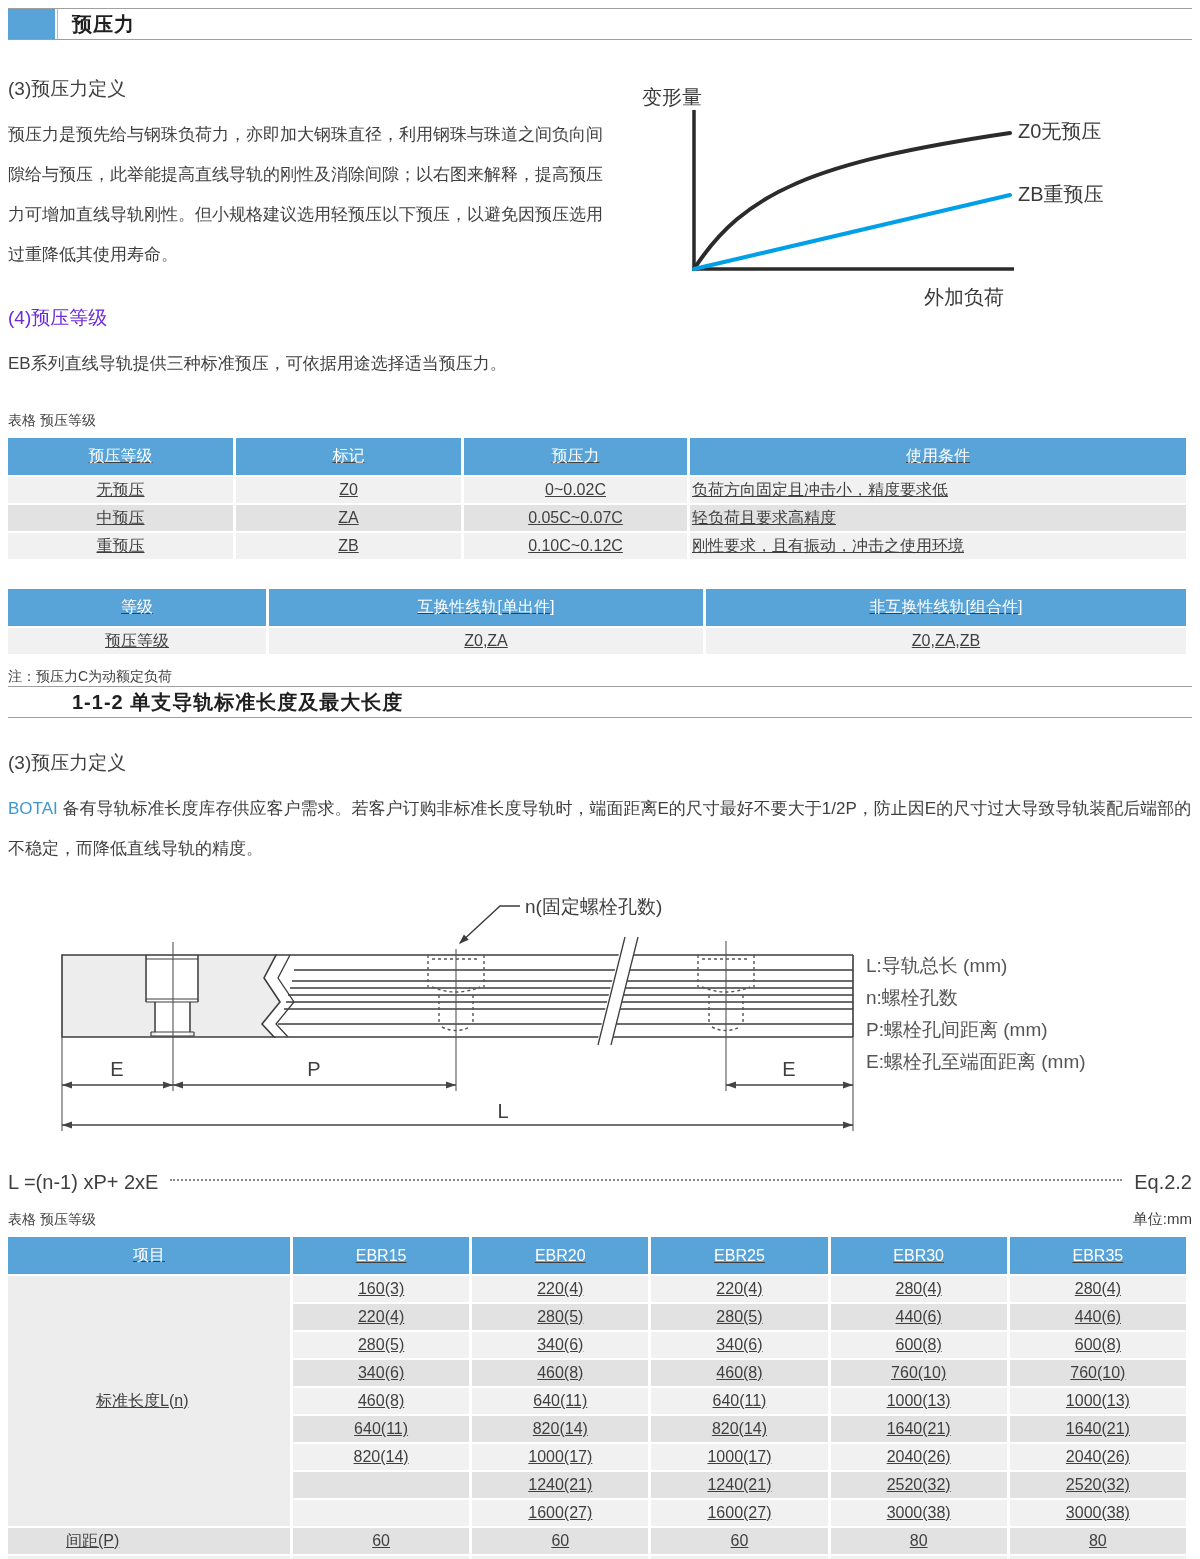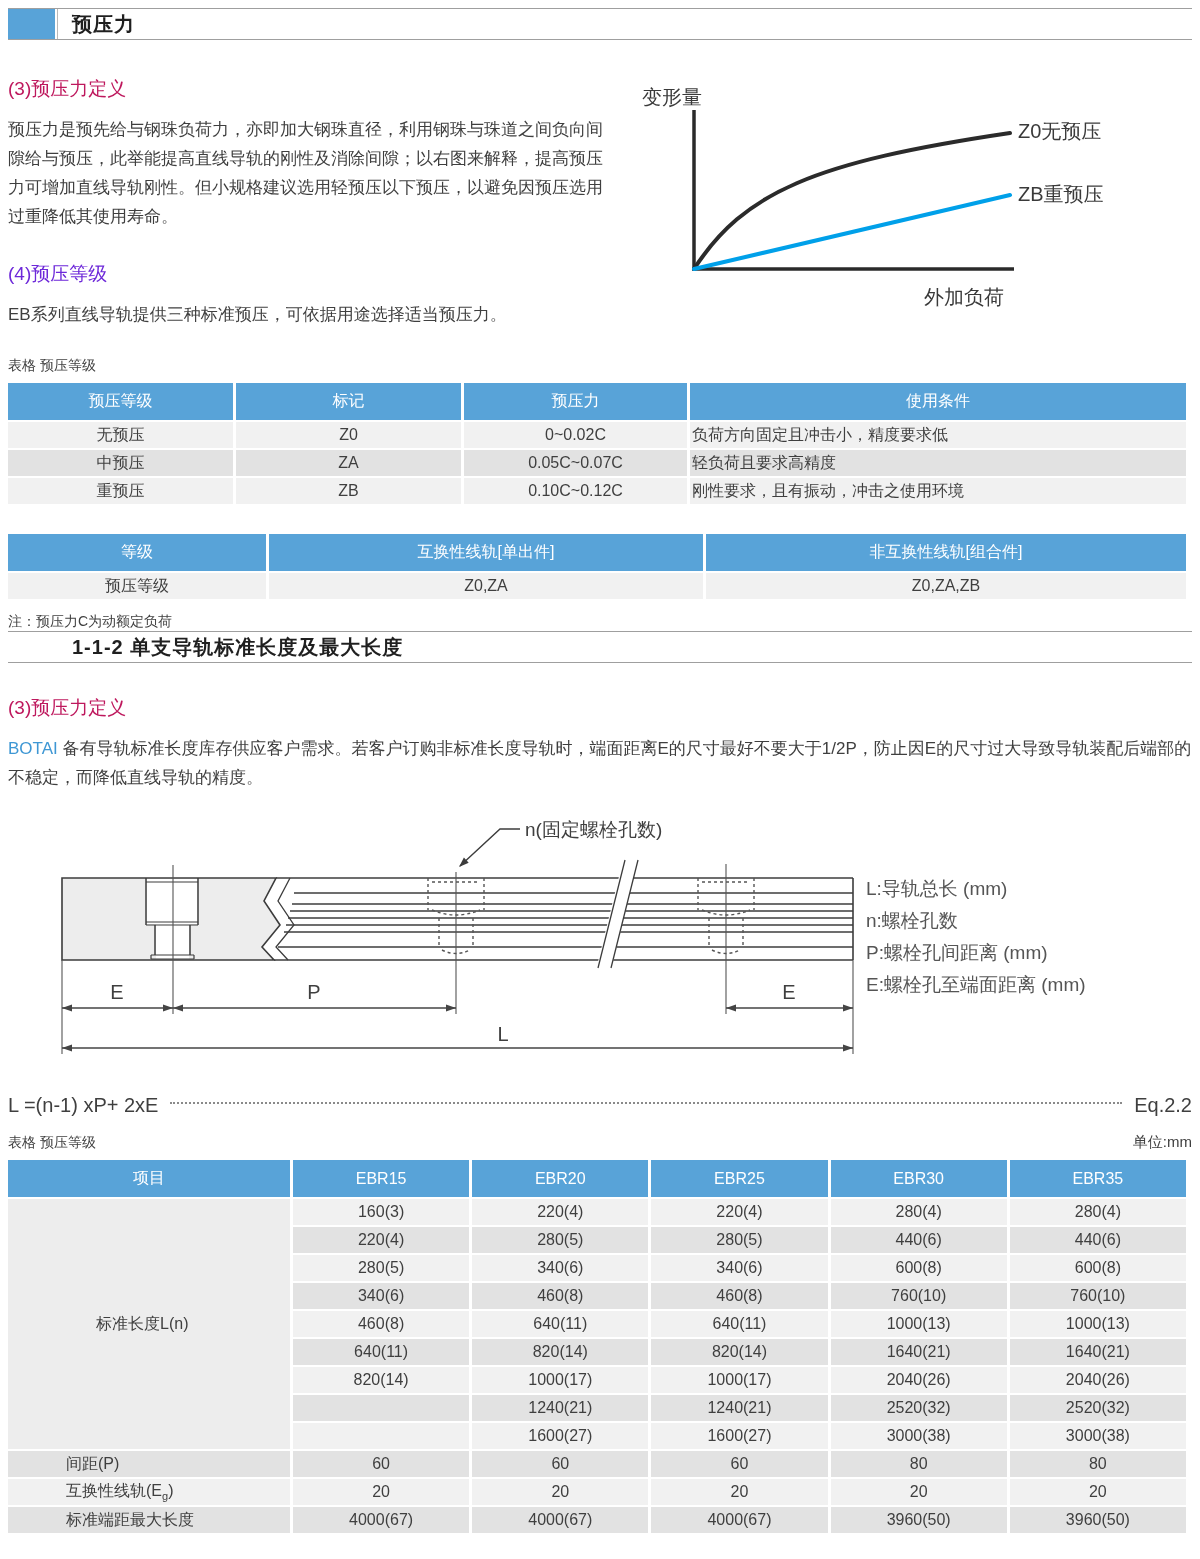--- a/index.html
+++ b/index.html
@@ -22,34 +22,34 @@
     font-size:20px;font-weight:bold;color:#1f1f1f;
     line-height:30px;padding-left:14px;letter-spacing:1px;
   }
   .banner1{margin-top:8px;}
   .banner2{align-items:flex-end;}
 
   
   .cols{display:flex;margin-top:36px;}
   .col-left{width:600px;flex:0 0 auto;}
   .col-right{flex:1;padding-left:24px;}
-  .h-blue{color:#be185d;font-size:19px;font-weight:normal;margin:0 0 13px 0;}
+  .h-blue{color:#404040;font-size:19px;font-weight:normal;margin:0 0 13px 0;}
   .h-blue2{color:#6d28d9;font-size:19px;font-weight:normal;margin:30px 0 13px 0;}
-  .p-body{font-size:17px;line-height:29px;margin:0;color:#3f3f3f;}
+  .p-body{font-size:17px;line-height:40px;margin:0;color:#3f3f3f;}
   .brand{color:#3e97d4;}
 
   
   .tcaption{font-size:14px;color:#3f3f3f;margin:28px 0 6px 0;}
   .tcaption-row{display:flex;justify-content:space-between;align-items:flex-end;margin:16px 0 6px 0;}
   .tcaption-row .cap{font-size:14px;}
   .tcaption-row .unit{font-size:15px;margin-left:40px;}
   .tnote{font-size:14px;color:#3f3f3f;margin-top:12px;}
 
   
-  table{border-collapse:separate;border-spacing:3px 2px;width:100%;table-layout:fixed;margin-left:-3px;margin-right:-3px;}
+  table{border-collapse:separate;border-spacing:3px 2px;width:100%;table-layout:fixed;margin-left:-3px;margin-right:-3px;text-decoration:underline;}
   th{background:#58a3d8;color:#fff;font-weight:normal;font-size:16px;height:37px;padding:0;}
   td{font-size:16px;text-align:center;height:24px;padding:1px 2px;color:#3f3f3f;}
   tr.r-light td{background:#f1f1f1;}
   tr.r-dark td{background:#e2e2e2;}
   td.cond{text-align:left;}
   td.merge{background:#ededed !important;text-align:left;padding-left:88px;vertical-align:middle;}
   td.rowlabel{text-align:left;padding-left:58px;}
   sub.small{font-size:11px;}
 
   

